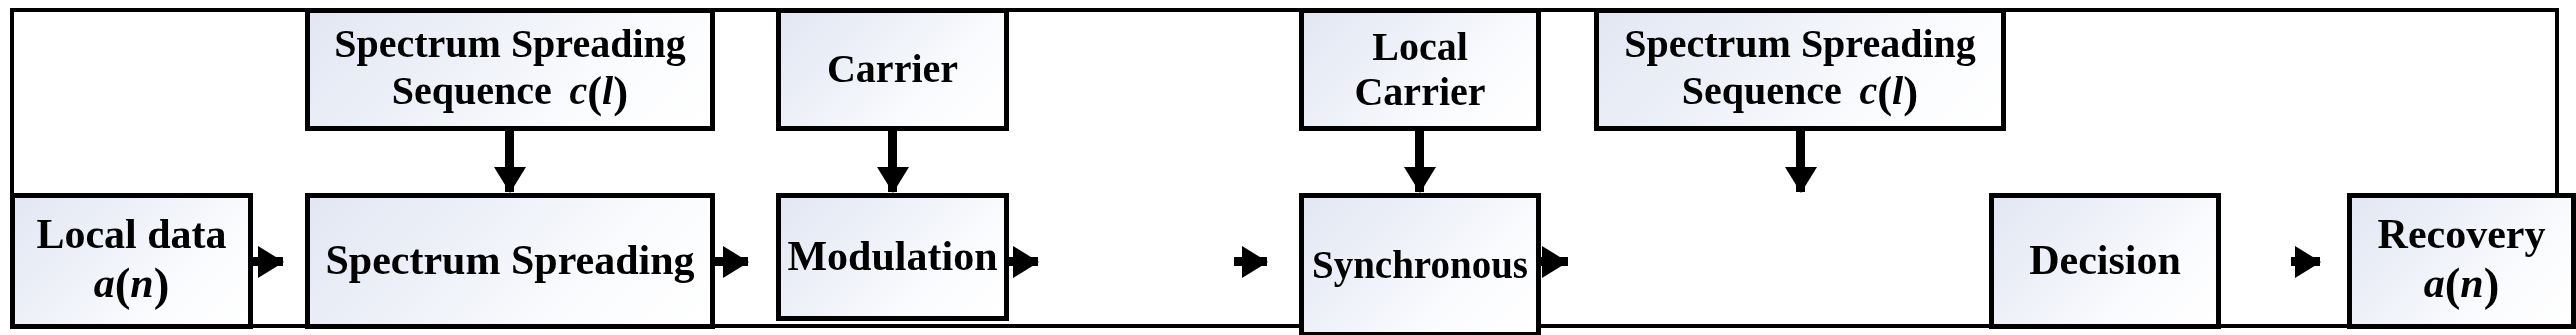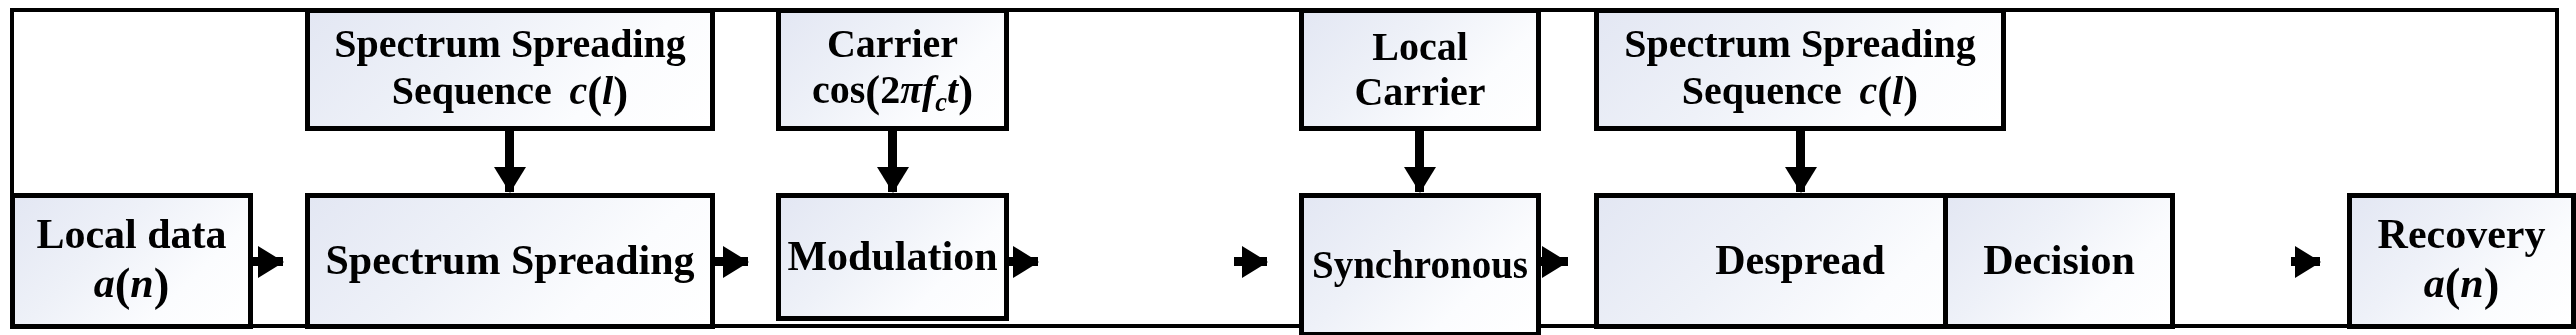--- a/index.html
+++ b/index.html
@@ -126,23 +126,20 @@
 
   <div class="block t-top" style="left:305px; top:8.3px; width:410px; height:123px;">
     <span class="line">Spectrum Spreading</span>
     <span class="line">
       <span>Sequence</span><span class="sp"></span><span class="sp"></span><span class="mathrow"><span class="mi">c</span><span class="mpar">(</span><span class="mi">l</span><span class="mpar">)</span></span>
     </span>
   </div>
 
   <div class="block t-top" style="left:776px; top:8.3px; width:233px; height:123px;">
     <span class="line">Carrier</span>
-    <span class="line">
-      <span class="mathrow"><span class="mrm">cos</span><span class="mpar">(</span><span class="mrm">2</span><span class="mi">π</span><span class="mi">f</span><span class="msub">c</span><span class="mi">t</span><span class="mpar">)</span></span>
-    </span>
   </div>
 
   <div class="block t-top" style="left:1299px; top:8.3px; width:242px; height:123px;">
     <span class="line">Local</span>
     <span class="line">Carrier</span>
   </div>
 
   <div class="block t-top" style="left:1594px; top:8.3px; width:412px; height:123px;">
     <span class="line">Spectrum Spreading</span>
     <span class="line">
@@ -181,27 +178,24 @@
 
 
   <div class="harrow" style="left:1234px; top:257px; width:33px;"></div>
 
   <div class="block t-main" style="left:1299px; top:193px; width:242px; height:144px;">
     <span class="line t-small">Synchronous</span>
   </div>
 
   <div class="harrow" style="left:1541px; top:257px; width:26.6px;"></div>
 
-  <div class="block t-main" style="left:1594px; top:193px; width:412px; height:136px;">
-    <span class="line">Despread</span>
-  </div>
 
   <div class="harrow" style="left:2006px; top:257px; width:26.6px;"></div>
 
-  <div class="block t-main" style="left:1943px; top:193px; width:232px; height:136px;">
+  <div class="block t-main" style="left:1989px; top:193px; width:232px; height:136px;">
     <span class="line">Decision</span>
   </div>
 
   <div class="harrow" style="left:2291px; top:257px; width:29px;"></div>
 
   <div class="block t-main" style="left:2347px; top:193px; width:229px; height:136px;">
     <span class="line">Recovery</span>
     <span class="line">
       <span class="mathrow"><span class="mi">a</span><span class="mpar">(</span><span class="mi">n</span><span class="mpar">)</span></span>
     </span>

